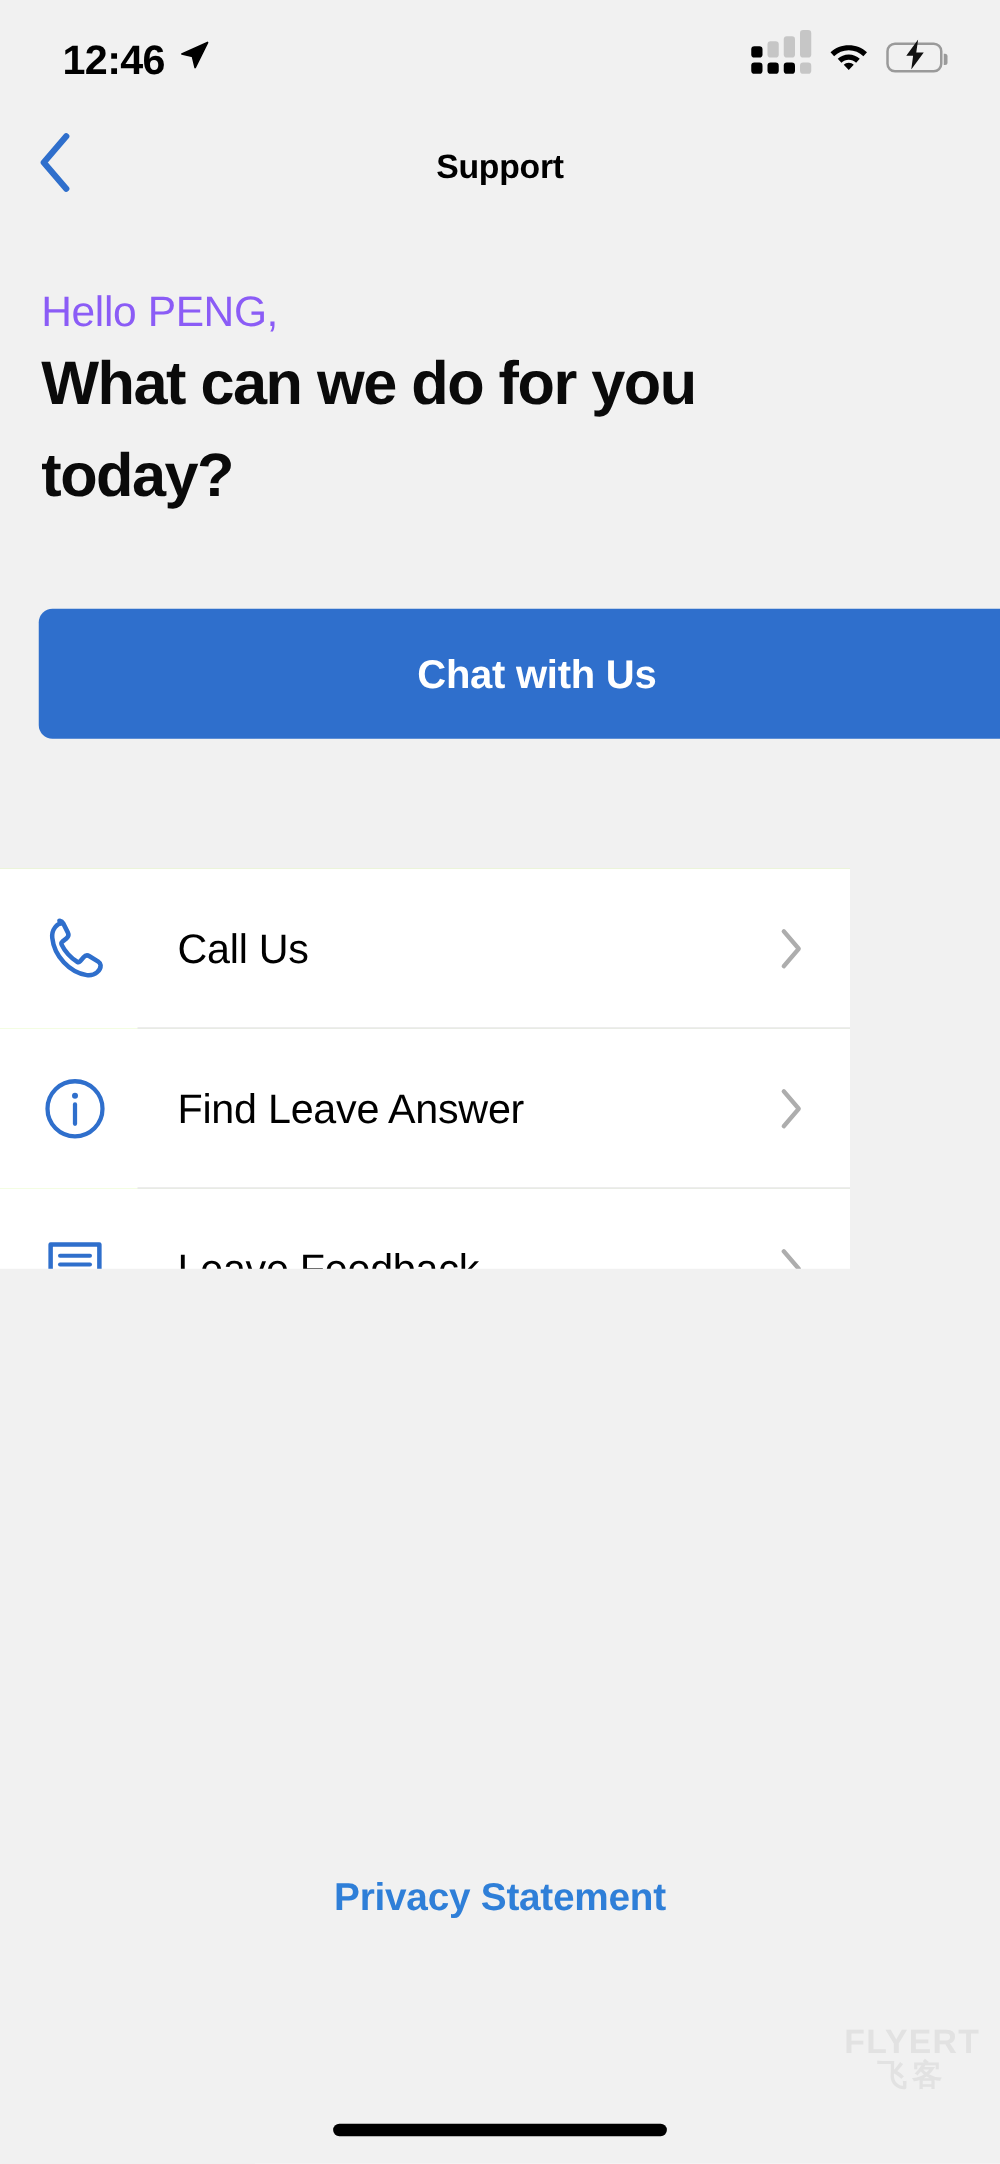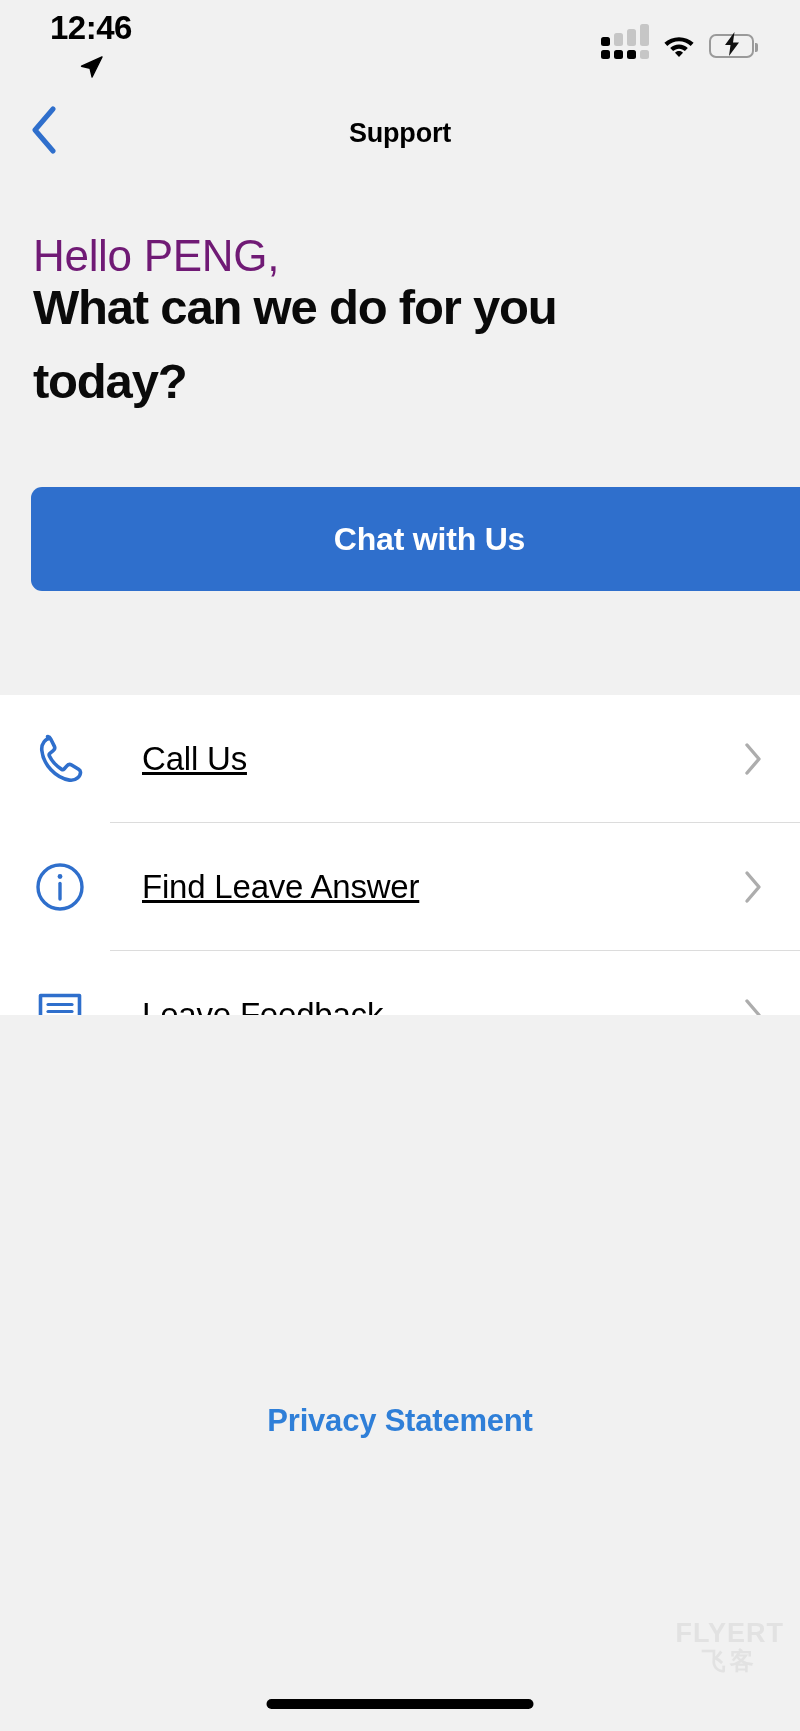--- a/index.html
+++ b/index.html
@@ -29,21 +29,20 @@
     display: flex;
     align-items: center;
     justify-content: space-between;
     padding: 0 46px 0 50px;
     background: #f1f1f1;
   }
   .status-left {
     display: flex;
     align-items: center;
     gap: 10px;
-    flex-direction: column;
   }
   .status-time {
     font-size: 33px;
     font-weight: 600;
     color: #000000;
     letter-spacing: -0.5px;
     line-height: 1;
     padding-top: 2px;
   }
   .loc-arrow { display: block; }
@@ -146,22 +145,22 @@
     top: 174px; left: 0;
     width: 800px;
     height: 521px;
     background: #f1f1f1;
     padding: 0 35px;
   }
   .greeting {
     position: absolute;
     top: 57px;
     left: 33px;
-    font-size: 44px;
-    color: #701a75;
+    font-size: 34px;
+    color: #8b5cf6;
     letter-spacing: -0.3px;
   }
   .headline {
     position: absolute;
     top: 96px;
     left: 33px;
     width: 640px;
     font-size: 49px;
     line-height: 1.52;
     font-weight: bold;
@@ -185,24 +184,23 @@
     cursor: pointer;
     display: flex;
     align-items: center;
     justify-content: center;
   }
 
   
   .list-section {
     position: absolute;
     top: 695px; left: 0;
-    width: 800px;
+    width: 680px;
     height: 320px;
     background: #bef264;
-    text-decoration: underline;
   }
   .list-row {
     position: relative;
     height: 128px;
     display: flex;
     align-items: center;
     padding: 0 34px 0 31px;
     cursor: pointer;
     background: #ffffff;
   }
@@ -239,21 +237,21 @@
   
   .filler {
     position: absolute;
     top: 1015px; left: 0;
     width: 800px;
     height: 716px;
     background: #f1f1f1;
   }
   .privacy-link {
     position: absolute;
-    top: 1403px;
+    top: 1500px;
     left: 0;
     width: 800px;
     text-align: center;
     font-size: 31px;
     font-weight: bold;
     color: #2f7fd8;
     letter-spacing: -0.2px;
     text-decoration: none;
     cursor: pointer;
   }

